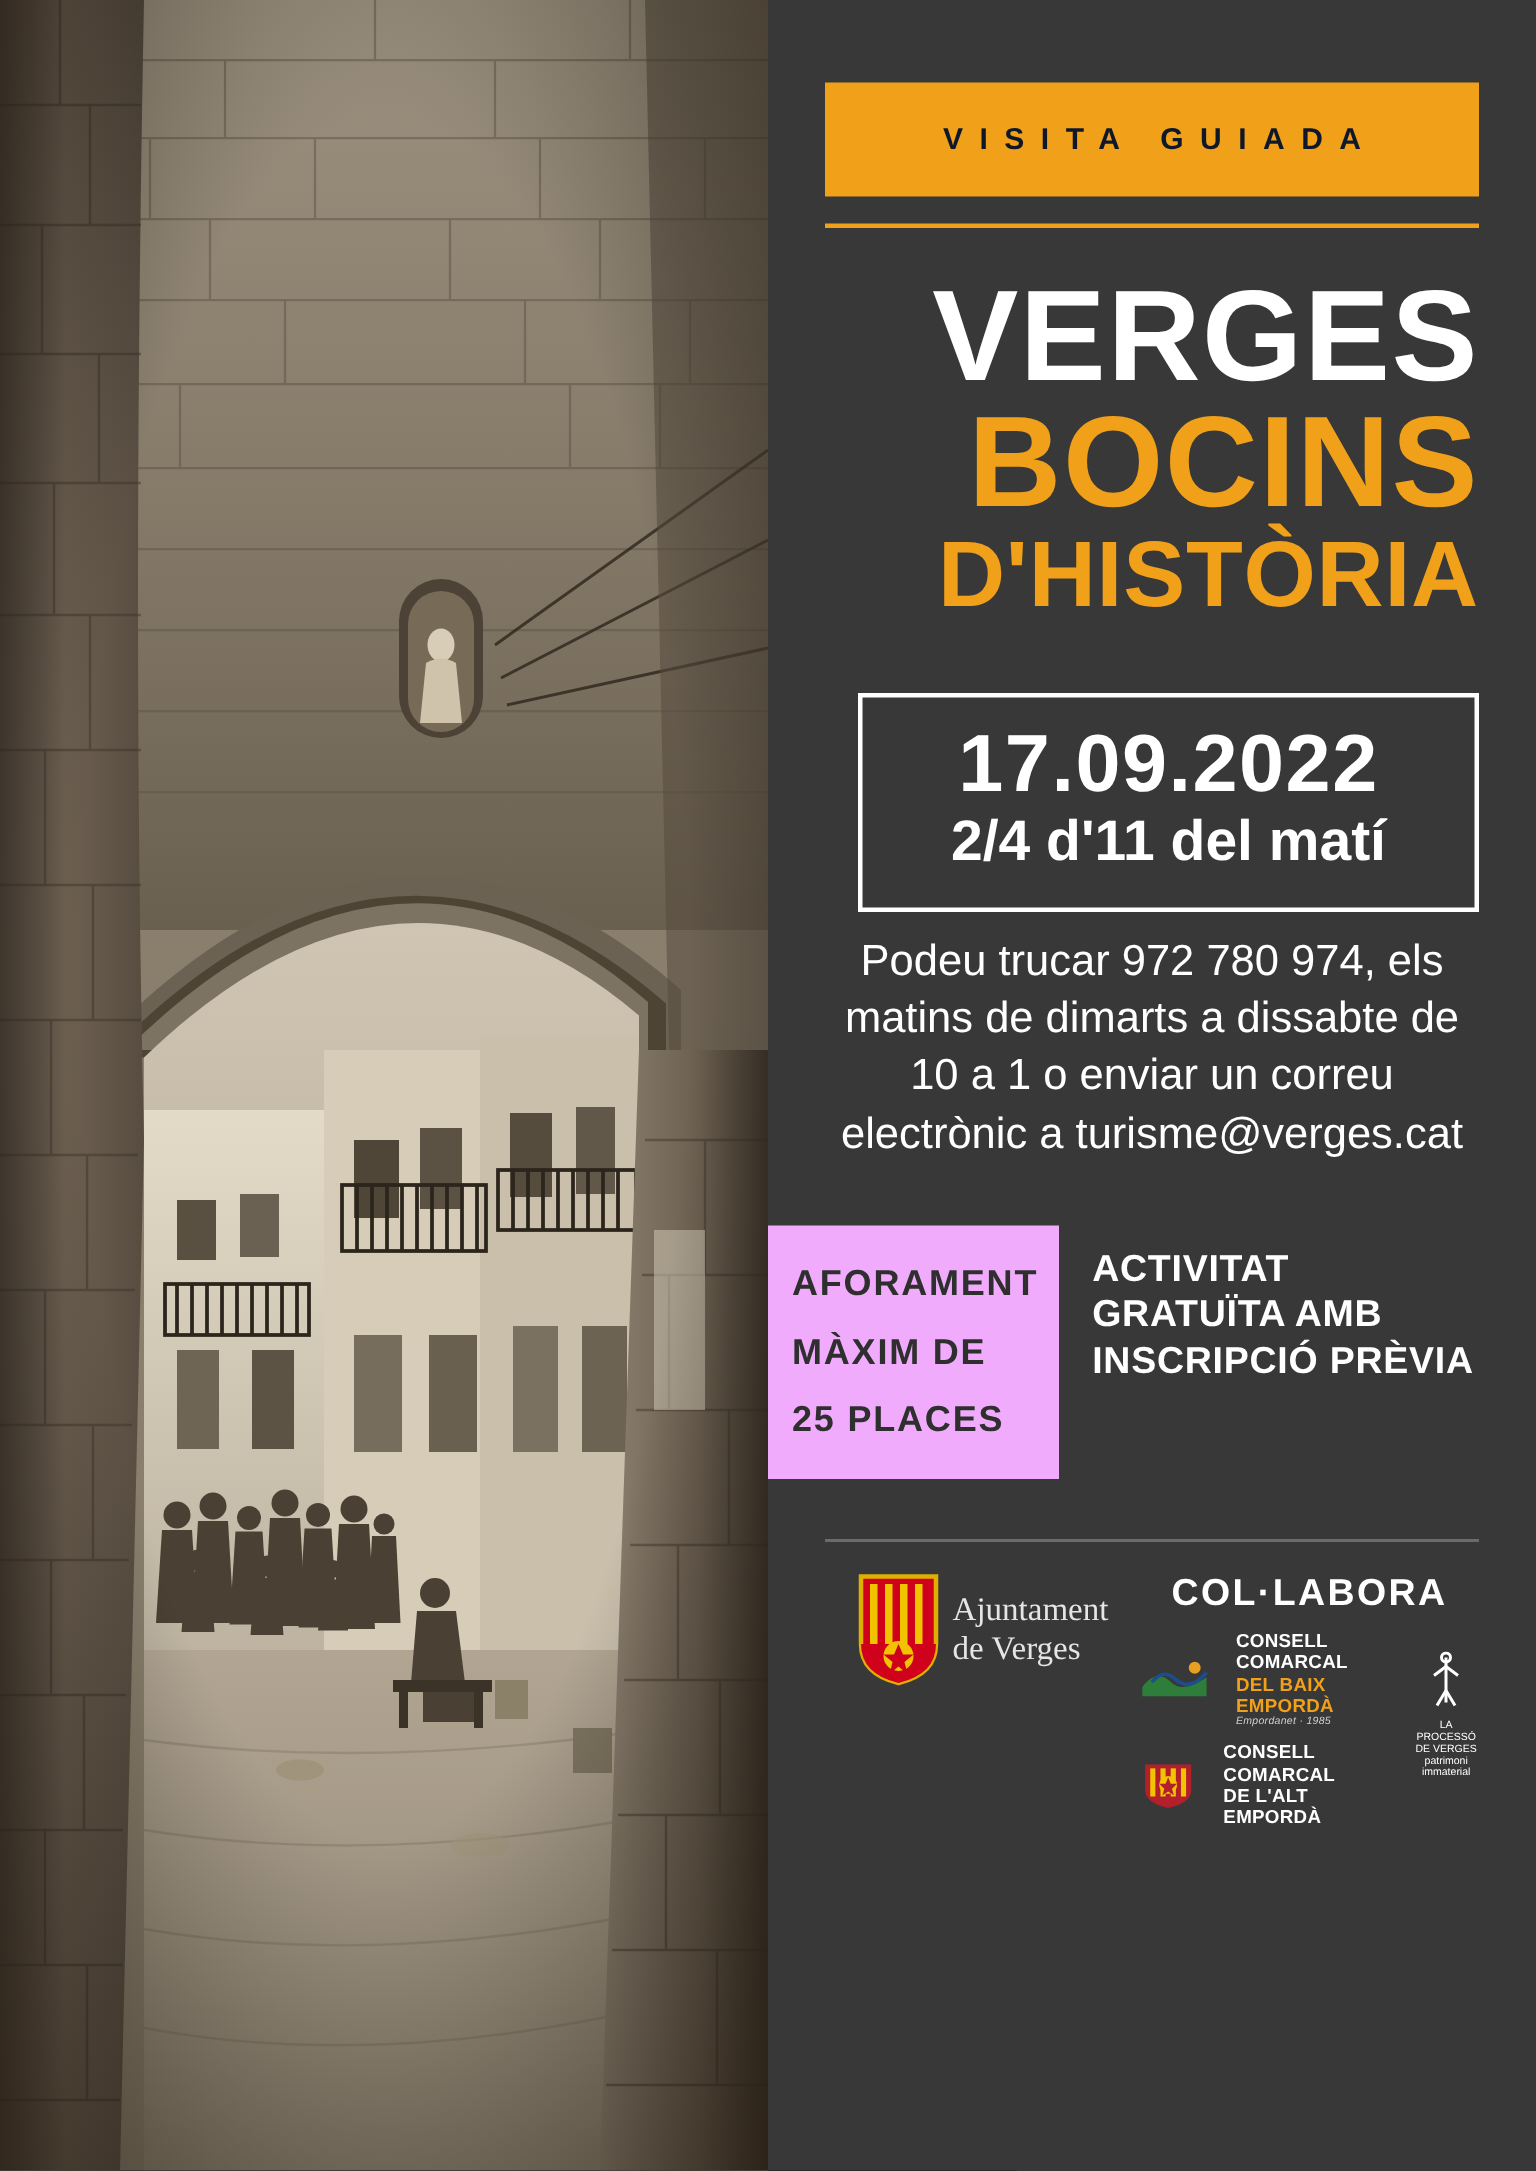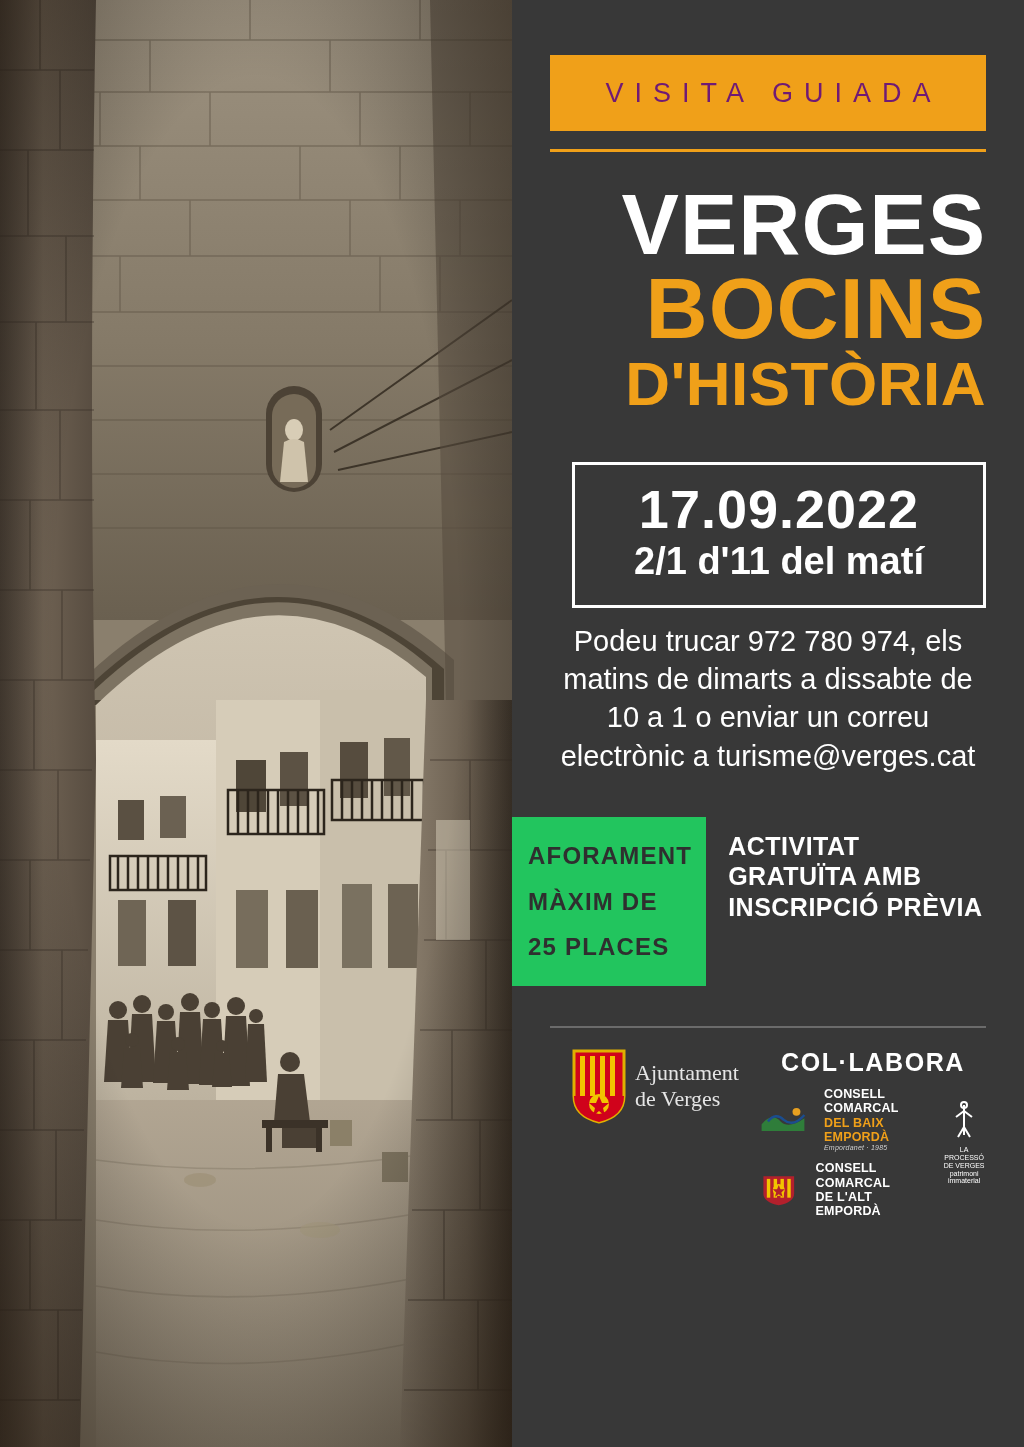--- a/index.html
+++ b/index.html
@@ -41,23 +41,23 @@
 
   .kicker-band {
     margin-top: 55px;
     background: #f0a019;
     height: 76px;
     display: flex;
     align-items: center;
     justify-content: center;
   }
   .kicker-text {
-    color: #701a75;
-    font-size: 27px;
-    font-weight: normal;
+    color: #0f172a;
+    font-size: 20px;
+    font-weight: bold;
     letter-spacing: 11px;
     text-indent: 11px;
   }
   .kicker-rule {
     height: 3px;
     background: #f0a019;
     margin-top: 18px;
     width: 100%;
   }
 
@@ -124,21 +124,21 @@
     line-height: 1.32;
     padding: 0 4px;
   }
 
   .capacity-row {
     margin-top: 42px;
     display: flex;
     align-items: stretch;
   }
   .capacity-badge {
-    background: #22c55e;
+    background: #f0abfc;
     color: #2f2f2f;
     font-weight: bold;
     font-size: 24px;
     letter-spacing: 1.2px;
     line-height: 1.9;
     padding: 16px 14px 16px 16px;
     margin-left: -38px;
     text-align: left;
     width: 208px;
     box-sizing: border-box;
@@ -395,21 +395,21 @@
     <div class="kicker-rule"></div>
 
     <div class="title-block">
       <div class="title-1">VERGES</div>
       <div class="title-2">BOCINS</div>
       <div class="title-3">D'HISTÒRIA</div>
     </div>
 
     <div class="date-box">
       <div class="date-main">17.09.2022</div>
-      <div class="date-sub">2/1 d'11 del matí</div>
+      <div class="date-sub">2/4 d'11 del matí</div>
     </div>
 
     <div class="insc-body">Podeu trucar 972 780 974, els matins de dimarts a dissabte de 10 a 1 o enviar un correu electrònic a turisme@verges.cat</div>
 
     <div class="capacity-row">
       <div class="capacity-badge">
         <div>AFORAMENT</div>
         <div>MÀXIM DE</div>
         <div>25 PLACES</div>
       </div>

